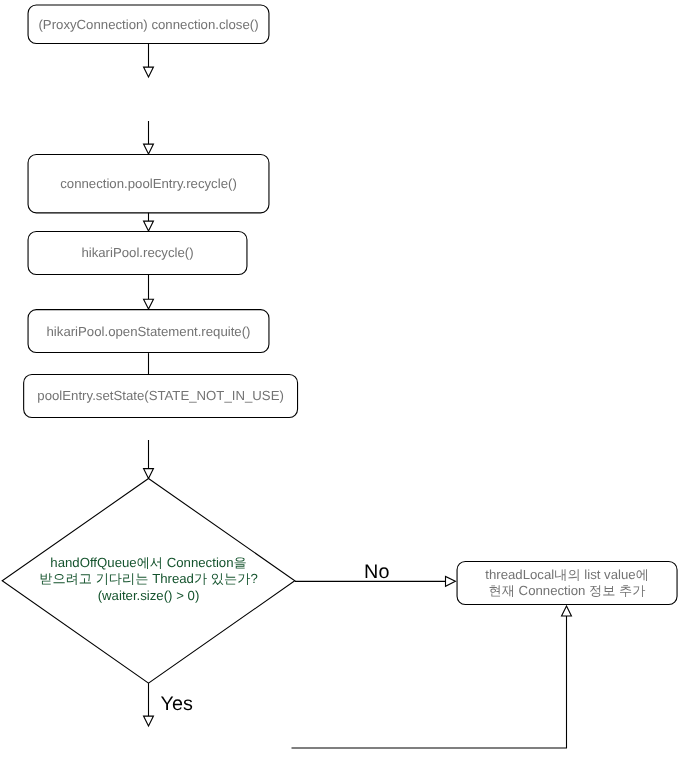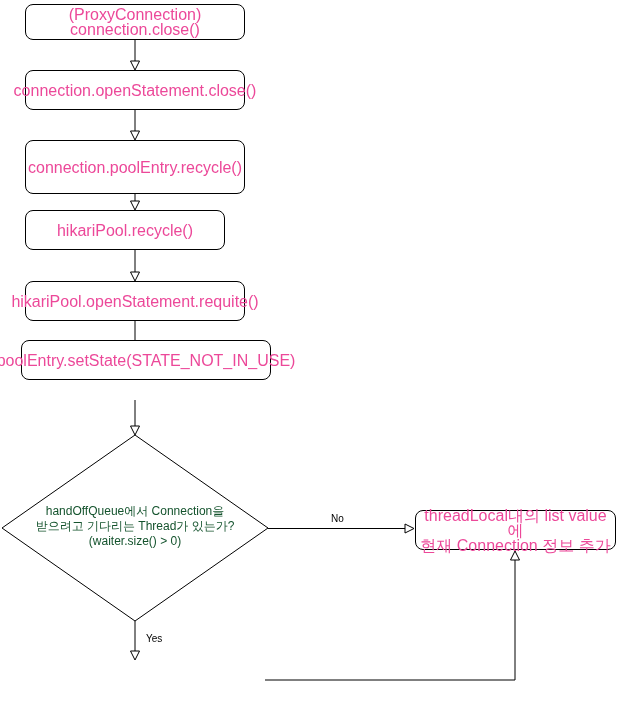--- a/index.html
+++ b/index.html
@@ -25,23 +25,23 @@
   .node {
     position: absolute;
     box-sizing: border-box;
     border: 1px solid #000000;
     border-radius: 8px;
     background: #ffffff;
     display: flex;
     align-items: center;
     justify-content: center;
     text-align: center;
-    font-size: 16px;
+    font-size: 12px;
     line-height: 15px;
-    color: #ec4899;
+    color: #737373;
     white-space: pre-line;
     padding: 1px 2px;
   }
   .node-proxy-close        { left: 25px;  top: 4px;   width: 220px; height: 36px; }
   .node-open-stmt-close    { left: 25px;  top: 70px;  width: 220px; height: 40px; }
   .node-poolentry-recycle  { left: 25px;  top: 140px; width: 220px; height: 54px; }
   .node-hikaripool-recycle { left: 25px;  top: 210px; width: 200px; height: 40px; }
   .node-requite            { left: 25px;  top: 281px; width: 220px; height: 40px; }
   .node-setstate           { left: 21px;  top: 340px; width: 250px; height: 40px; }
   .node-threadlocal        { left: 415px; top: 510px; width: 201px; height: 40px; }
@@ -52,21 +52,21 @@
     top: 504px;
     width: 260px;
     text-align: center;
     font-size: 12px;
     line-height: 15px;
     color: #14532d;
     white-space: pre-line;
   }
   .edge-label {
     position: absolute;
-    font-size: 10px;
+    font-size: 18px;
     line-height: 14px;
     color: #000000;
     background: #ffffff;
     padding: 0 2px;
   }
   .edge-label-no  { left: 329px; top: 512px; }
   .edge-label-yes { left: 144px; top: 632px; }
 </style>
 </head>
 <body>
@@ -113,21 +113,20 @@
     </g>
 
     <g>
       <polyline points="265,680 515,680 515,560"></polyline>
       <polygon points="515,551 510.5,560 519.5,560" fill="#ffffff"></polygon>
     </g>
   </svg>
 
   <div class="node node-proxy-close">(ProxyConnection) connection.close()</div>
 
-  <div class="node node-open-stmt-close">connection.openStatement.close()</div>
 
   <div class="node node-poolentry-recycle">connection.poolEntry.recycle()</div>
 
   <div class="node node-hikaripool-recycle">hikariPool.recycle()</div>
 
   <div class="node node-requite">hikariPool.openStatement.requite()</div>
 
   <div class="node node-setstate">poolEntry.setState(STATE_NOT_IN_USE)</div>
 
   <div class="decision-text">handOffQueue에서 Connection을

